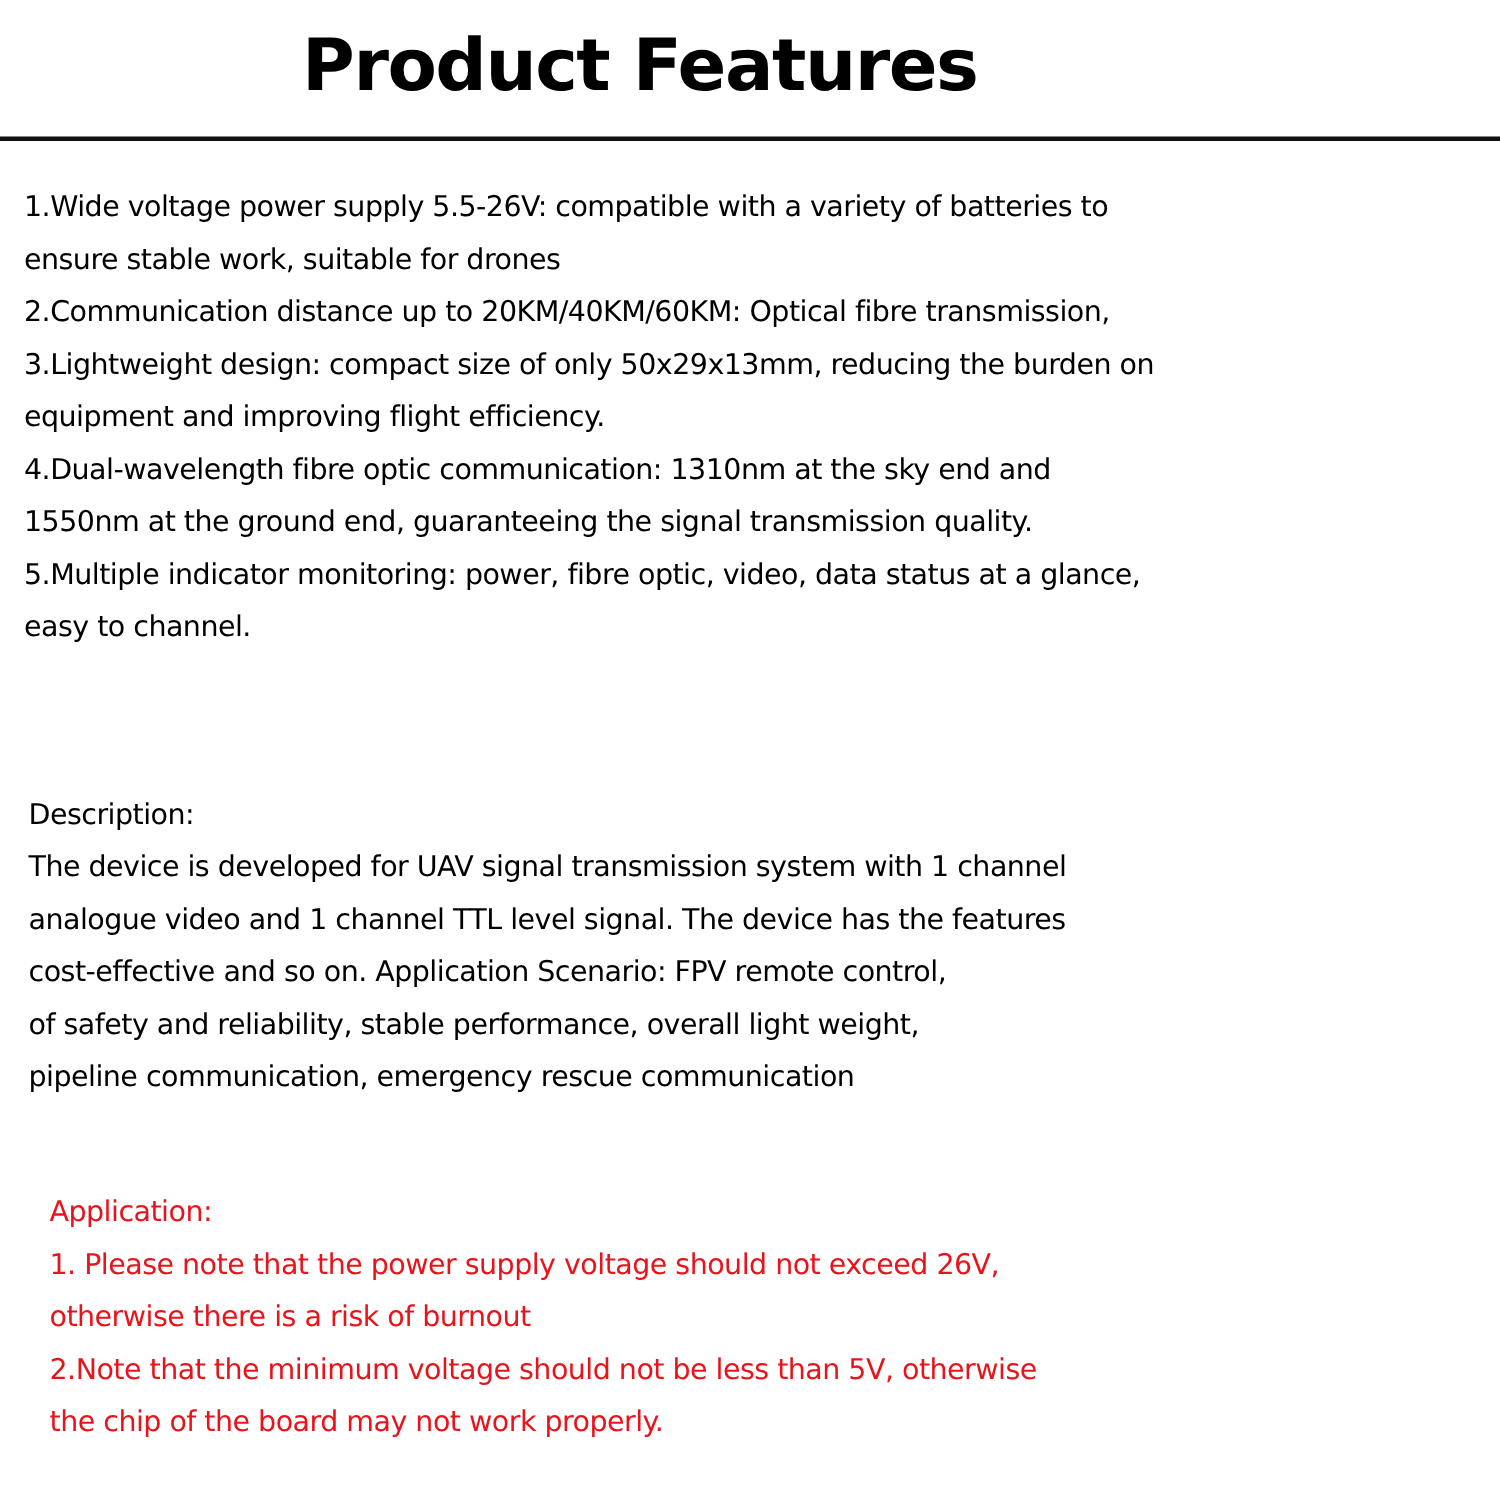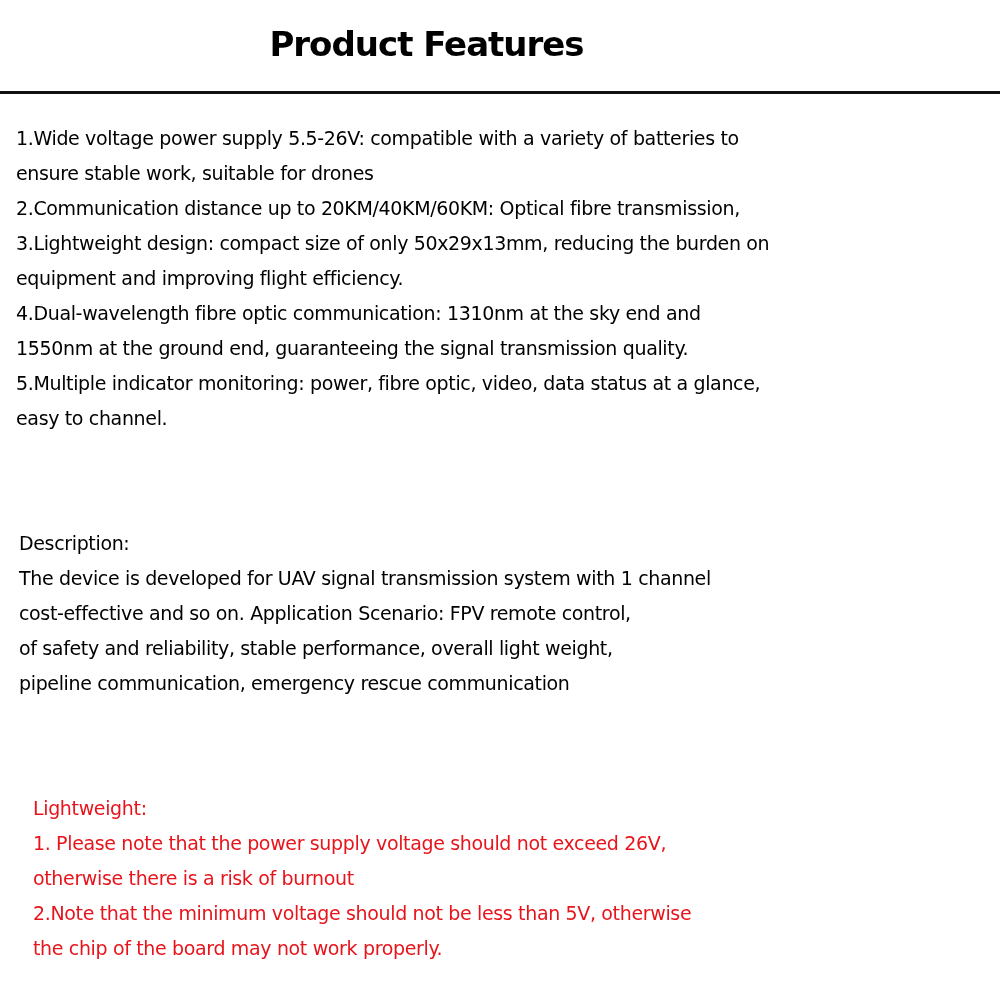--- a/index.html
+++ b/index.html
@@ -1,17 +1,17 @@
 <!DOCTYPE html>
 <html><head>
   <meta charset="utf-8">
   <style>
     html, body { margin: 0; padding: 0; background: #ffffff; }
     body { width: 1000px; height: 1000px; position: relative; overflow: hidden; font-family: "DejaVu Sans", sans-serif; color: #000; }
-    .title { position: absolute; top: 12px; left: 0; width: 853px; text-align: center; font-family: "DejaVu Sans", sans-serif; font-weight: bold; font-size: 34px; line-height: 64px; letter-spacing: -1px; }
+    .title { position: absolute; top: 12px; left: 0; width: 853px; text-align: center; font-family: "DejaVu Sans", sans-serif; font-weight: bold; font-size: 48px; line-height: 64px; letter-spacing: -1px; }
     .divider { position: absolute; top: 91px; left: 0; width: 1000px; height: 3px; background: #111; }
     .block { position: absolute; font-size: 19px; line-height: 35px; white-space: nowrap; letter-spacing: -0.35px; }
     .features { top: 121px; left: 16px; }
     .desc { top: 526px; left: 19px; }
     .prec { top: 791px; left: 33px; color: #e8141c; }
     .line { display: block; }
   </style>
 </head>
 <body>
 
@@ -26,24 +26,25 @@
   <span class="line">equipment and improving flight efficiency.</span>
   <span class="line">4.Dual-wavelength fibre optic communication: 1310nm at the sky end and</span>
   <span class="line">1550nm at the ground end, guaranteeing the signal transmission quality.</span>
   <span class="line">5.Multiple indicator monitoring: power, fibre optic, video, data status at a glance,</span>
   <span class="line">easy to channel.</span>
 </div>
 
 <div class="block desc">
   <span class="line">Description:</span>
   <span class="line">The device is developed for UAV signal transmission system with 1 channel</span>
+  <span class="line">analogue video and 1 channel TTL level signal. The device has the features</span>
   <span class="line">cost-effective and so on. Application Scenario: FPV remote control,</span>
   <span class="line">of safety and reliability, stable performance, overall light weight,</span>
   <span class="line">pipeline communication, emergency rescue communication</span>
 </div>
 
 <div class="block prec">
-  <span class="line">Lightweight:</span>
+  <span class="line">Application:</span>
   <span class="line">1. Please note that the power supply voltage should not exceed 26V,</span>
   <span class="line">otherwise there is a risk of burnout</span>
   <span class="line">2.Note that the minimum voltage should not be less than 5V, otherwise</span>
   <span class="line">the chip of the board may not work properly.</span>
 </div>
 
 </body></html>

